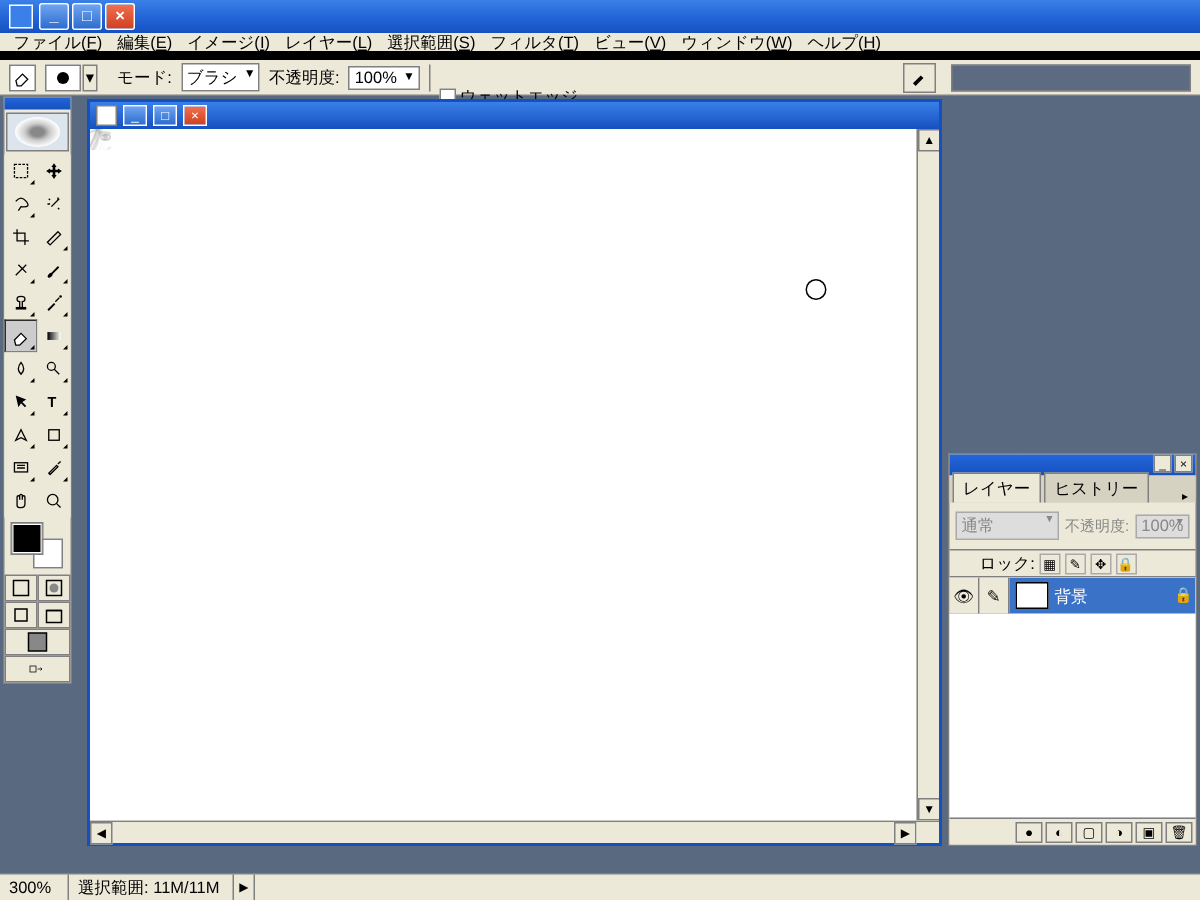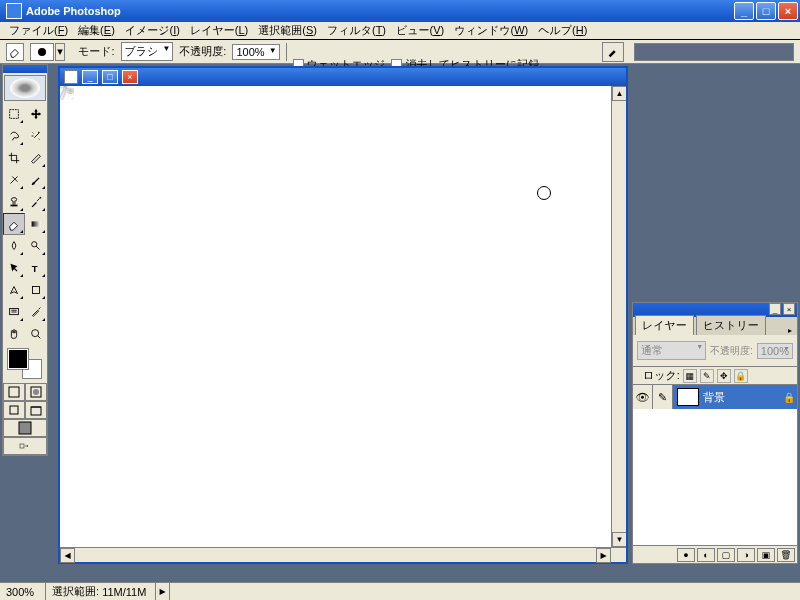--- a/index.html
+++ b/index.html
@@ -7,21 +7,21 @@
 
 
 .titlebar { height: 22px; background: linear-gradient(to bottom, #3a80e8 0%, #2466d8 50%, #1550c0 100%); display: flex; align-items: center; padding: 0 2px 0 6px; color: white; font-weight: bold; }
 .titlebar .app-icon { width: 16px; height: 16px; background: #3a80e8; border: 1px solid #fff; margin-right: 4px; }
 .titlebar .title-text { flex: 1; }
 .titlebar .win-btns { display: flex; gap: 2px; }
 .titlebar .win-btn { width: 20px; height: 18px; background: linear-gradient(to bottom,#6fa4f0,#2c6dd0); border: 1px solid #fff; border-radius: 2px; display: flex; align-items: center; justify-content: center; color: white; font-weight: bold; }
 .titlebar .win-close { background: linear-gradient(to bottom,#f07050,#d04020); }
 
 
-.menubar { height: 18px; background: #ece9d8; display: flex; align-items: center; padding: 0 4px; border-bottom: 1px solid #000000; }
+.menubar { height: 18px; background: #ece9d8; display: flex; align-items: center; padding: 0 4px; border-bottom: 6px solid #000000; }
 .menubar .menu-item { padding: 2px 5px; cursor: default; }
 .menubar .menu-letter { text-decoration: underline; }
 
 
 .optionsbar { height: 24px; background: #ece9d8; display: flex; align-items: center; padding: 0 6px; border-bottom: 1px solid #808080; gap: 6px; }
 .tool-icon-small { width: 18px; height: 18px; border: 1px solid #808080; background: #fff; display: flex; align-items: center; justify-content: center; }
 .brush-preview { width: 24px; height: 18px; border: 1px solid #808080; background: #fff; display: flex; align-items: center; justify-content: center; position: relative; }
 .brush-preview::after { content:''; width: 8px; height: 8px; background: #000; border-radius: 50%; }
 .brush-preview .dd-arrow { position: absolute; right: -12px; width: 10px; height: 18px; border:1px solid #808080; background:#ece9d8; display:flex;align-items:center;justify-content:center;}
 .opt-label { color: #000; }
@@ -72,21 +72,21 @@
 .layers-titlebar { height: 14px; background: linear-gradient(to bottom,#2466d8,#1550c0); display:flex; justify-content:flex-end; gap:2px; padding:0 2px;}
 .layers-titlebar .pbtn { width:12px; height:12px; background:#ece9d8; border:1px solid #808080; font-size:8px; display:flex;align-items:center;justify-content:center;}
 .layers-tabs { display:flex; height:18px; align-items:flex-end; padding-left:2px; background:#d6d2c2;}
 .layers-tab { padding:2px 6px; background:#ece9d8; border:1px solid #808080; border-bottom:none; margin-right:2px; font-size:10px;}
 .layers-tab.inactive { background:#d6d2c2;}
 .layers-menu-arrow { margin-left:auto; width:14px; display:flex;align-items:center;justify-content:center;font-size:8px;}
 .layers-opts { height:32px; display:flex; align-items:center; padding:0 4px; gap:4px; border-bottom:1px solid #808080;}
 .layers-opts .bm-sel { flex:1; border:1px solid #aaa; background:#ddd; color:#888; padding:1px 3px; font-size:10px; position:relative;}
 .layers-opts .bm-sel::after{content:'▼';position:absolute;right:2px;font-size:7px;}
 .layers-opts .op-label { color:#888; font-size:10px;}
-.layers-lock { height:18px; display:flex; align-items:center; padding:0 10px; gap:3px; border-bottom:1px solid #808080;}
+.layers-lock { height:18px; display:flex; align-items:center; padding:0 20px; gap:3px; border-bottom:1px solid #808080;}
 .layers-lock .lock-icon { width:14px; height:14px; border:1px solid #aaa; display:flex;align-items:center;justify-content:center;font-size:9px;}
 .layers-list { height: 160px; background:#fff; overflow:auto;}
 .layer-row { height:24px; display:flex; align-items:center; background:#3a72c8; color:#fff;}
 .layer-row .vis { width:20px; height:24px; background:#ece9d8; border-right:1px solid #808080; display:flex;align-items:center;justify-content:center; color:#000;}
 .layer-row .link { width:20px; height:24px; background:#ece9d8; border-right:1px solid #808080; display:flex;align-items:center;justify-content:center;color:#000;}
 .layer-row .thumb { width:22px; height:18px; background:#fff; border:1px solid #000; margin:0 4px;}
 .layer-row .lname { flex:1;}
 .layer-row .lck { width:14px; font-size:10px;}
 .layers-bottom { height:18px; background:#ece9d8; border-top:1px solid #808080; display:flex; align-items:center; padding:0 2px; gap:2px;}
 .layers-bottom .b-icon { width:18px; height:14px; border:1px solid #808080; display:flex;align-items:center;justify-content:center; font-size:9px;}
@@ -99,21 +99,20 @@
 .statusbar .arrow-cell { width:14px; justify-content:center; font-size:8px;}
 .statusbar .hint { flex:1;}
 
 svg { width: 14px; height: 14px; }
 </style>
 </head>
 <body>
 
 <div class="titlebar">
   <div class="app-icon"></div>
-  <div class="title-text">Adobe Photoshop</div>
   <div class="win-btns">
     <div class="win-btn">_</div>
     <div class="win-btn">□</div>
     <div class="win-btn win-close">×</div>
   </div>
 </div>
 
 <div class="menubar">
   <div class="menu-item"><span>ファイル</span>(<span class="menu-letter">F</span>)</div>
   <div class="menu-item"><span>編集</span>(<span class="menu-letter">E</span>)</div>
@@ -137,24 +136,20 @@
     </div>
   <div style="width:12px"></div>
   <span class="opt-label">モード:</span>
   <div class="opt-select"><span>ブラシ</span></div>
   <span class="opt-label">不透明度:</span>
   <div class="opt-select"><span>100%</span></div>
   <div class="opt-sep"></div>
   <div class="opt-checkbox">
       <div class="box"></div>
       <span>ウェットエッジ</span>
-    </div>
-  <div class="opt-checkbox">
-      <div class="box"></div>
-      <span>消去してヒストリーに記録</span>
     </div>
   <div class="opt-right-btn">
       <svg viewBox="0 0 16 16">
         <path d="M3 12l6-6 2 2-6 6z" fill="#000"></path>
       </svg>
     </div>
   <div class="palette-well"></div>
 </div>
 
 <div class="tools-panel">

